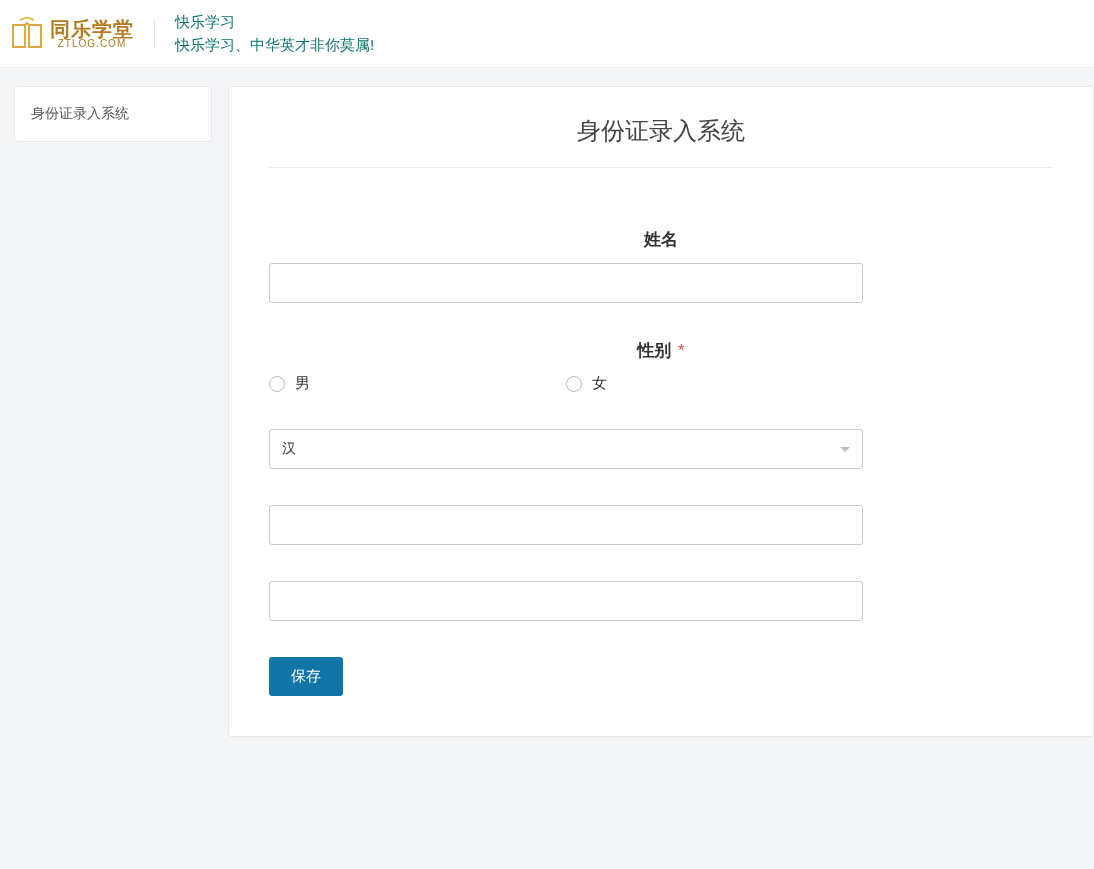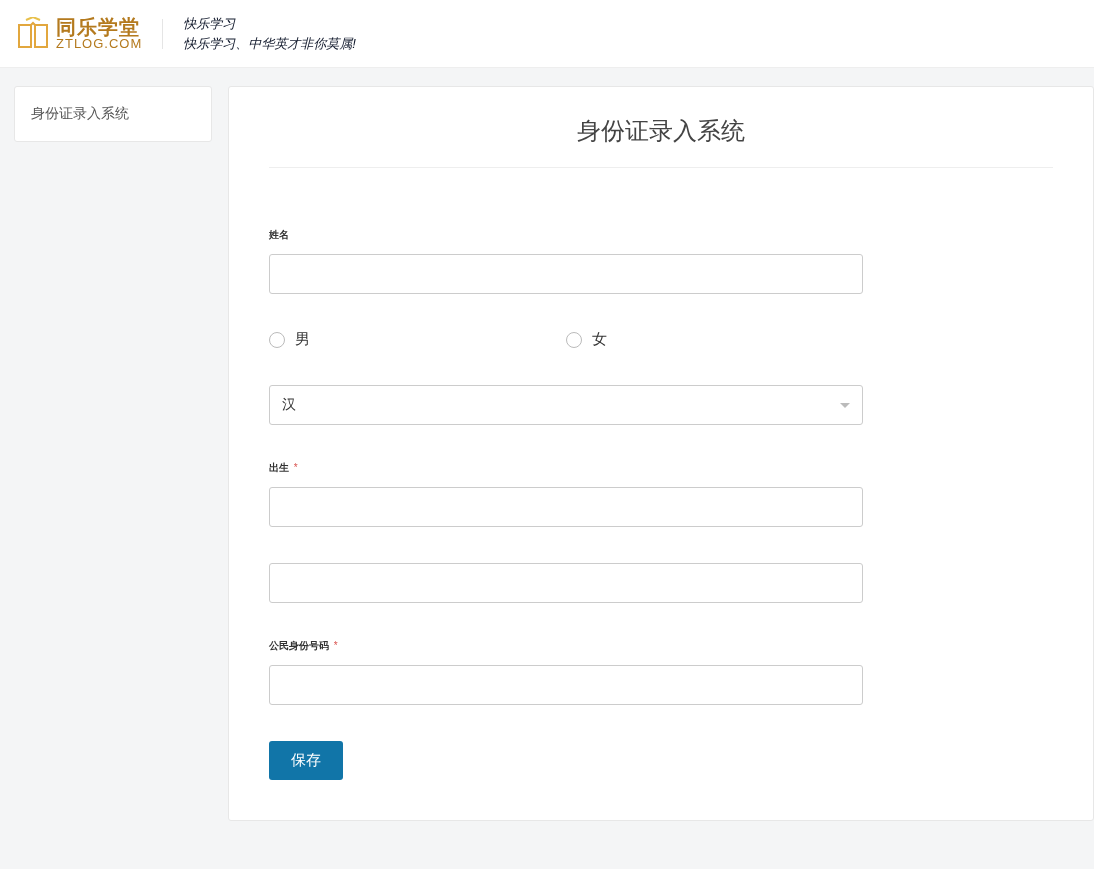--- a/index.html
+++ b/index.html
@@ -7,57 +7,56 @@
   font-family: "Microsoft YaHei", Arial, sans-serif;
   background: #f4f5f6;
   color: #333;
   font-size: 14px;
 }
 .header {
   background: #fff;
   height: 68px;
   display: flex;
   align-items: center;
-  padding: 0 16px;
+  padding: 0 10px;
   border-bottom: 1px solid #eee;
 }
 .logo {
   display: flex;
   align-items: center;
   gap: 6px;
 }
 .logo-icon svg { display:block; }
 .logo-text {
   display: flex;
   flex-direction: column;
   line-height: 1;
 }
 .logo-cn {
   font-size: 20px;
   font-weight: bold;
   color: #b47a1e;
   letter-spacing: 1px;
 }
 .logo-en {
-  font-size: 13px;
+  font-size: 10px;
   color: #b47a1e;
   letter-spacing: 1px;
   text-align: center;
 }
 .divider {
   width: 1px;
   height: 30px;
   background: #e5e5e5;
   margin: 0 20px;
 }
 .tagline {
-  color: #0f172a;
-  font-size: 13px;
+  color: #0f766e;
+  font-size: 15px;
   line-height: 1.5;
-  font-style: italic;
 }
 .container {
   display: flex;
   gap: 16px;
   padding: 18px 0 30px 14px;
 }
 .sidebar {
   width: 198px;
   flex-shrink: 0;
 }
@@ -84,25 +83,26 @@
   font-weight: 400;
   color: #444;
   padding-bottom: 20px;
   border-bottom: 1px solid #eee;
   margin-bottom: 60px;
 }
 .form-group {
   margin-bottom: 36px;
 }
 .form-label {
-  font-size: 10px;
+  font-size: 17px;
   font-weight: bold;
   color: #333;
   display: block;
   margin-bottom: 12px;
+  text-align: center;
 }
 .req { color: #d9534f; font-weight: normal; margin-left:2px;}
 .text-input, .select {
   width: 594px;
   max-width: 100%;
   height: 40px;
   border: 1px solid #ccc;
   border-radius: 3px;
   padding: 0 12px;
   font-size: 14px;
@@ -185,54 +185,47 @@
 
   <div class="main">
     <h1 class="page-title">身份证录入系统</h1>
 
     <div class="form-group">
       <label class="form-label">姓名</label>
       <input class="text-input" type="text" value="" style="">
     </div>
 
     <div class="form-group">
+      <label class="form-label">
+        <span>性别</span>
+        <span class="req">*</span>
+      </label>
       <div class="radio-row">
         <div class="radio-option">
           <span class="radio-circle"></span>
           <span class="radio-label">男</span>
         </div>
         <div class="radio-option">
           <span class="radio-circle"></span>
           <span class="radio-label">女</span>
         </div>
       </div>
     </div>
 
     <div class="form-group">
       <div class="select">
         <span>汉</span>
         <span class="select-caret"></span>
       </div>
     </div>
 
-    <div class="form-group">
-      <label class="form-label">
-        <span>出生</span>
-        <span class="req">*</span>
-      </label>
+
+    <div class="form-group">
       <input class="text-input" type="text" value="" style="">
     </div>
 
     <div class="form-group">
       <input class="text-input" type="text" value="" style="">
     </div>
 
-    <div class="form-group">
-      <label class="form-label">
-        <span>公民身份号码</span>
-        <span class="req">*</span>
-      </label>
-      <input class="text-input" type="text" value="" style="">
-    </div>
-
     <button class="btn-primary">保存</button>
   </div>
 </div>
 
 </body></html>

